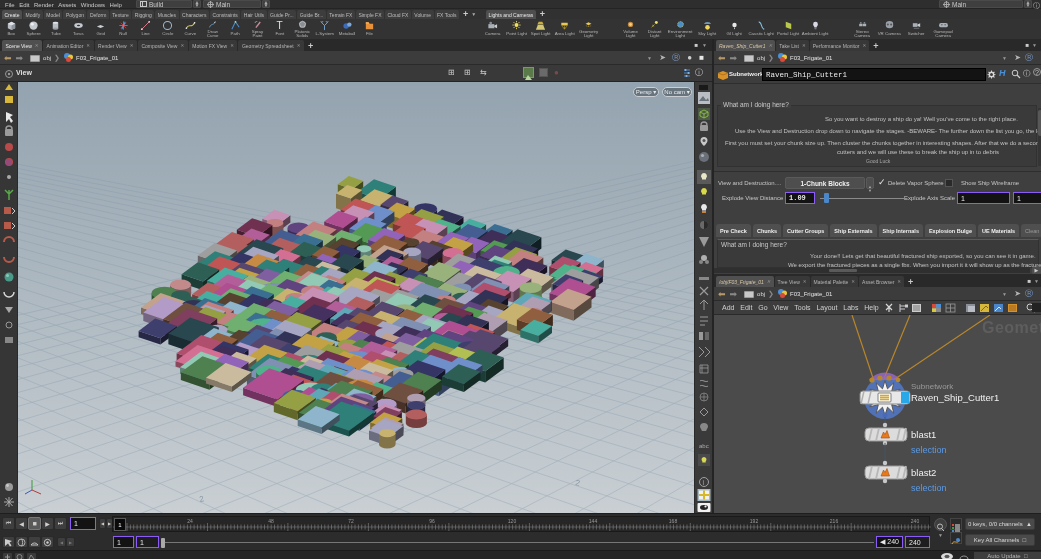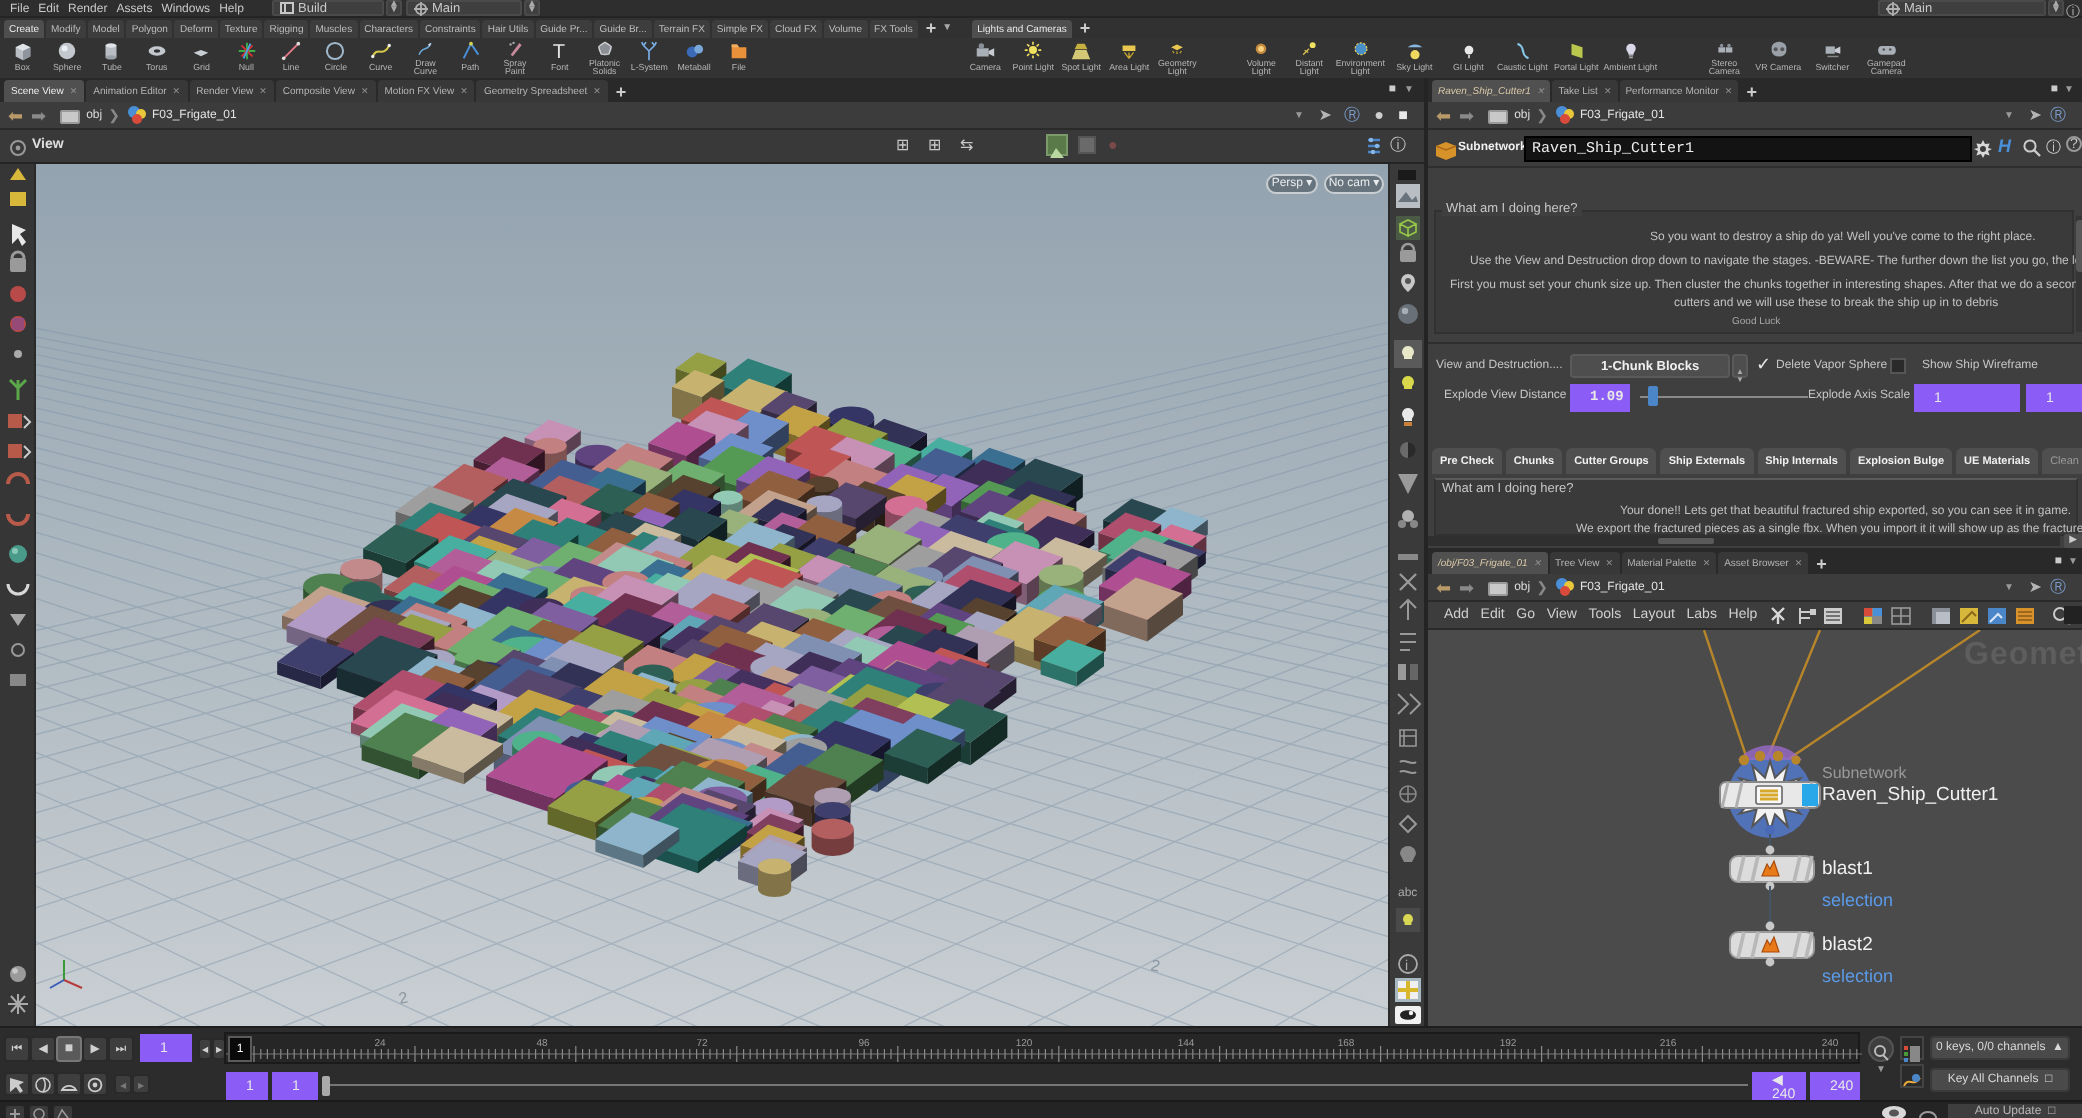--- a/index.html
+++ b/index.html
@@ -31,21 +31,21 @@
 #viewbar{left:0;top:65px;width:712px;height:17px;background:#393939;border-bottom:1px solid #242424;}
 
 #ltoolbar{left:0;top:82px;width:18px;height:431px;background:#363636;border-right:1px solid #2a2a2a;}
 
 #viewport{left:18px;top:82px;width:676px;height:431px;overflow:hidden;}
 
 #rvtoolbar{left:694px;top:82px;width:18px;height:431px;background:#3a3a3a;border-left:1px solid #2a2a2a;}
 
 #rpanel{left:712px;top:51px;width:329px;height:462px;background:#3f3f3f;border-left:2px solid #242424;overflow:hidden;}
 .gbox{background:#3a3a3a;border:1px solid #313131;}
-.field{background:#131313;color:#e8e8e8;font-size:7px;display:flex;align-items:center;padding:0 3px;border:7px solid #8b5cf6;}
+.field{background:#131313;color:#e8e8e8;font-size:7px;display:flex;align-items:center;padding:0 3px;border:1px solid #8b5cf6;}
 .lbl{color:#c6c6c6;font-size:6px;white-space:nowrap;}
 .helptext{color:#c2c2c2;font-size:6.5px;text-align:center;}
 .ftab{background:#4f4f4f;color:#f0f0f0;font-size:5.5px;font-weight:bold;height:13px;display:flex;align-items:center;padding:0 4px;margin-right:2px;border-radius:3px 3px 0 0;white-space:nowrap;}
 
 #timeline{left:0;top:513px;width:1041px;height:46px;background:#2c2c2c;border-top:1px solid #1e1e1e;}
 .tbtn{background:#3e3e3e;border:1px solid #2a2a2a;border-radius:2px;color:#cfcfcf;display:flex;align-items:center;justify-content:center;}
 #righttabs .ptab, #rpanel .ptab{font-size:5px;padding:0 3px;height:11px;}
 #rpanel .ptbar{height:12px;}
 </style></head>
 <body>

